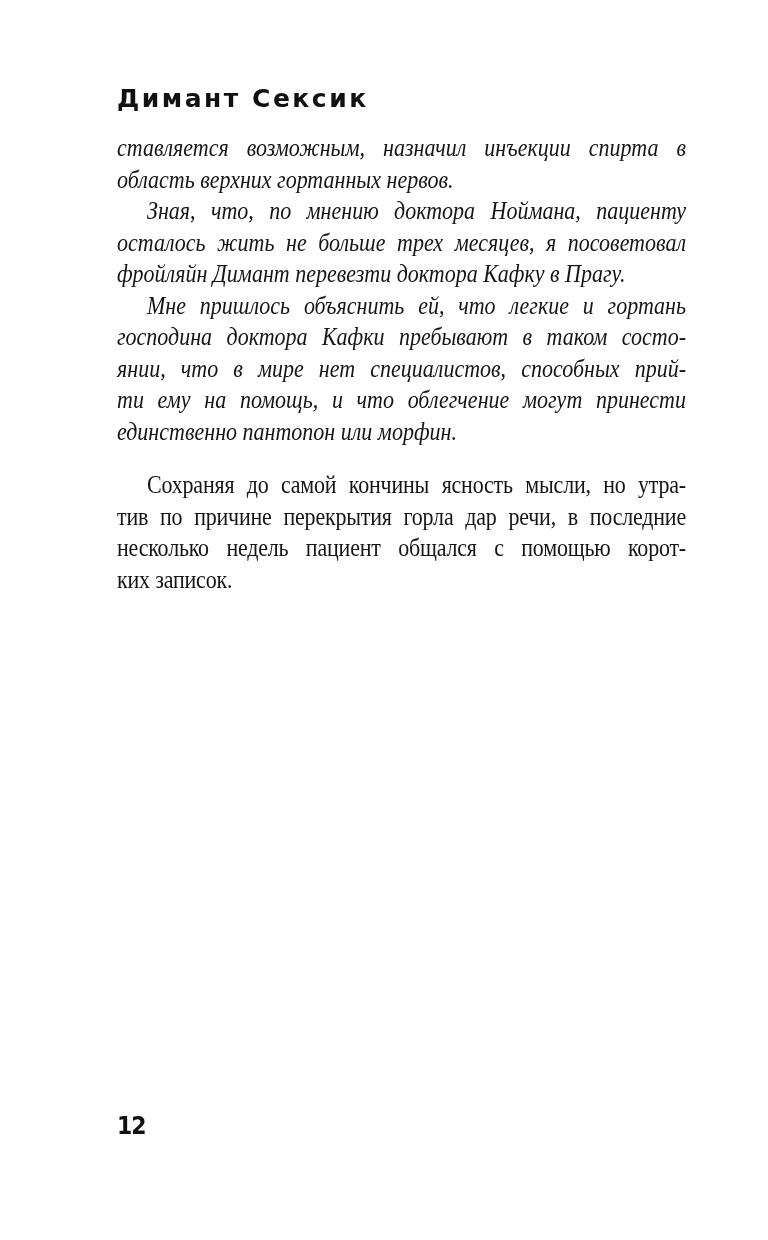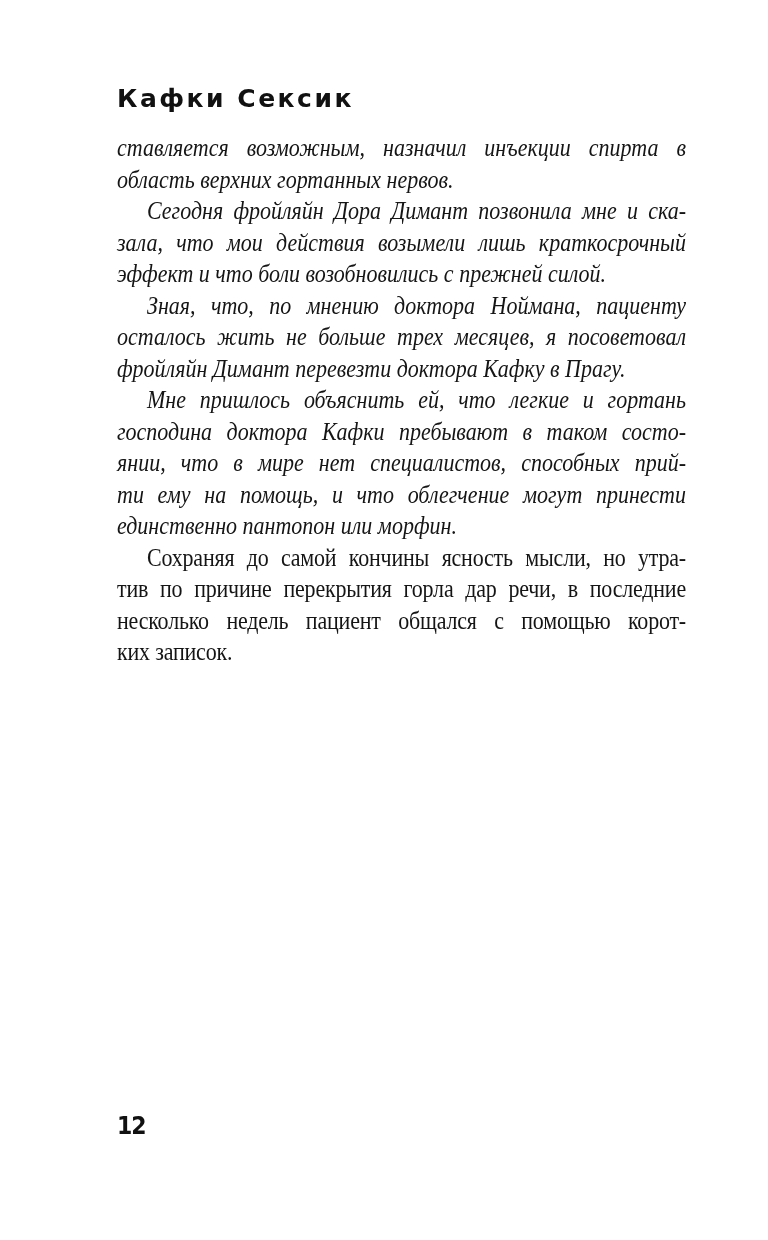--- a/index.html
+++ b/index.html
@@ -26,21 +26,21 @@
     color: #111111;
     white-space: nowrap;
   }
   .text-block {
     position: absolute;
     left: 117px;
     top: 132px;
     width: 569px;
   }
   .section { width: 100%; }
-  .section + .section { }
+  .section + .section { margin-top: 22px; }
   .paragraph { width: 100%; }
   .line {
     width: 100%;
     height: 31.5px;
     line-height: 31.5px;
     text-align: justify;
     text-align-last: justify;
     transform: scaleY(1.16);
     transform-origin: 0 16px;
   }
@@ -67,32 +67,27 @@
     letter-spacing: -1px;
     color: #111111;
     transform: scaleY(1.1);
     transform-origin: 0 50%;
   }
 </style>
 </head>
 <body>
 
 <div class="page">
-  <div class="author-header">Кафки Сексик</div>
+  <div class="author-header">Димант Сексик</div>
 
   <div class="text-block" id="sections-root">
       <div class="section italic">
         <div class="paragraph">
           <div class="line">ставляется возможным, назначил инъекции спирта в</div>
           <div class="line last">область верхних гортанных нервов.</div>
-        </div>
-        <div class="paragraph">
-          <div class="line indent">Сегодня фройляйн Дора Димант позвонила мне и ска-</div>
-          <div class="line">зала, что мои действия возымели лишь краткосрочный</div>
-          <div class="line last">эффект и что боли возобновились с прежней силой.</div>
         </div>
         <div class="paragraph">
           <div class="line indent">Зная, что, по мнению доктора Ноймана, пациенту</div>
           <div class="line">осталось жить не больше трех месяцев, я посоветовал</div>
           <div class="line last">фройляйн Димант перевезти доктора Кафку в Прагу.</div>
         </div>
         <div class="paragraph">
           <div class="line indent">Мне пришлось объяснить ей, что легкие и гортань</div>
           <div class="line">господина доктора Кафки пребывают в таком состо-</div>
           <div class="line">янии, что в мире нет специалистов, способных прий-</div>

